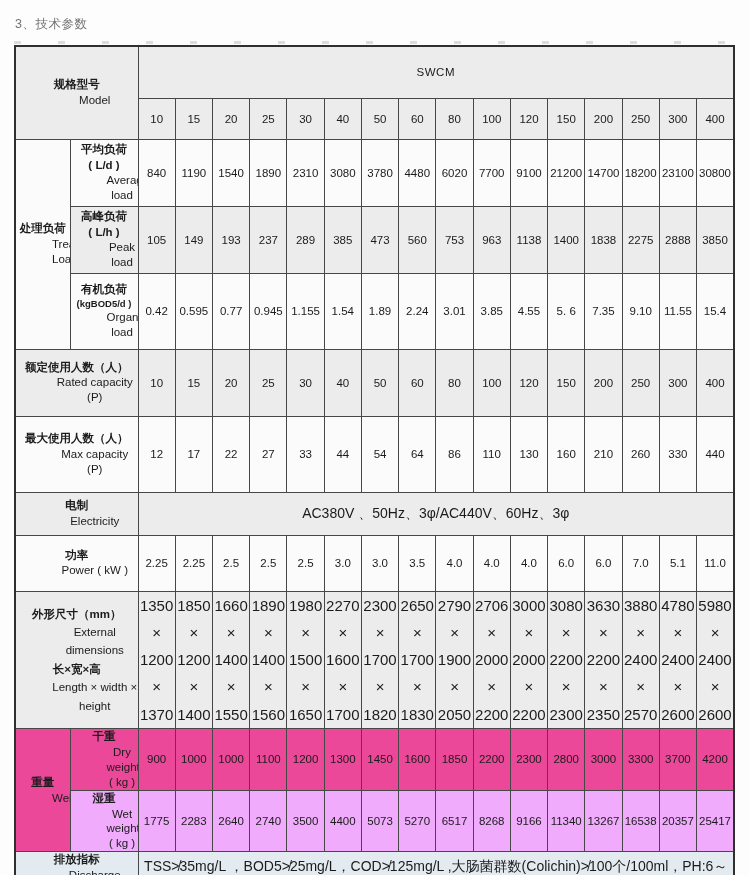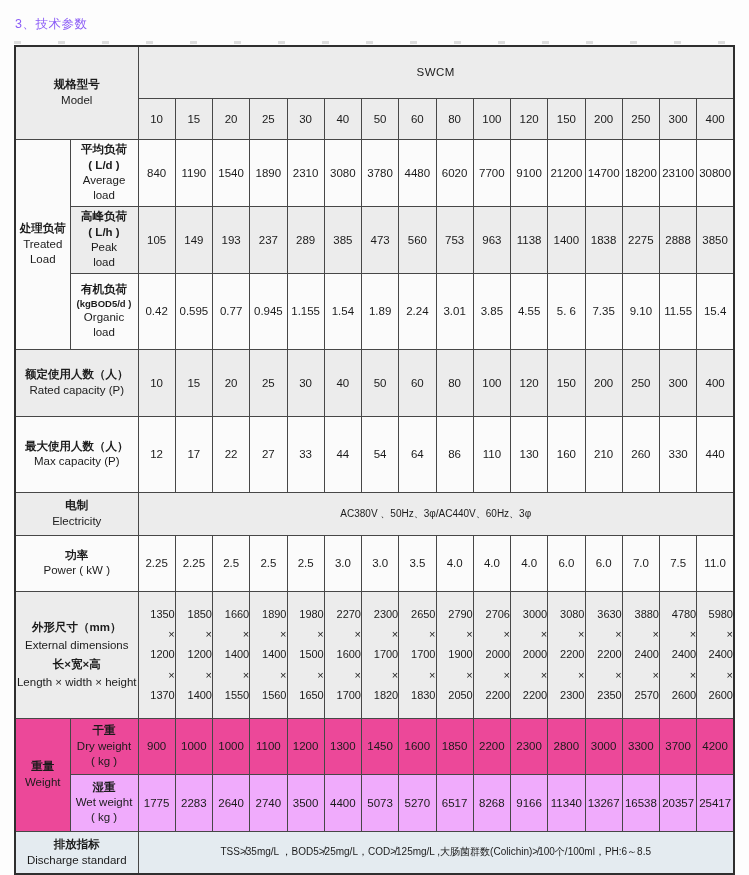--- a/index.html
+++ b/index.html
@@ -2,21 +2,21 @@
 <html><head>
 <meta charset="utf-8">
 <style>
   html,body{margin:0;padding:0;}
   body{
     width:749px;height:875px;background:#fdfdfd;position:relative;
     font-family:"Liberation Sans","DejaVu Sans",sans-serif;
     -webkit-font-smoothing:antialiased;color:#1d1d1d;
   }
   .title{
-    position:absolute;left:15px;top:16px;font-size:12.5px;color:#8b5cf6;
+    position:absolute;left:15px;top:16px;font-size:12.5px;color:#737373;
     letter-spacing:.5px;
   }
   .scan-dashes{
     position:absolute;left:14px;top:41px;width:721px;height:3px;
     background:repeating-linear-gradient(90deg,#d4d4d4 0 7px,transparent 7px 44px);
     opacity:.8;
   }
   table.spec{
     position:absolute;left:14px;top:45px;width:721px;
     border-collapse:collapse;table-layout:fixed;
@@ -33,26 +33,26 @@
   tr.shade td{background:#ececec}
   tr.white td{background:#fbfbfb}
   td.grouplbl{background:#fbfbfb}
   tr.dryrow td{background:#ec4899}
   tr.wetrow td{background:#f0abfc}
   tr.disrow td{background:#e4ebf0}
   td.wgroup{background:#eef4f7}
   td.modelhdr{background:#f4f4f4}
   
   .zh{display:block;font-weight:700;line-height:1.38;white-space:pre-line;}
-  .en{display:block;font-weight:400;line-height:1.3;white-space:pre-line;}
+  .en{display:block;font-weight:400;line-height:1.3;white-space:pre-line;margin-left:36px;}
   .unit{display:block;font-weight:700;font-size:9.5px;line-height:1.3;}
   .brand{font-weight:400;letter-spacing:.5px;}
   .num{font-weight:400;}
-  .dim{white-space:pre-line;line-height:1.82;font-size:11px;text-align:right;}
-  .wide{font-size:10px;margin-top:24px;}
+  .dim{white-space:pre-line;line-height:1.82;font-size:15px;}
+  .wide{font-size:14px;margin-top:24px;}
   .dimlbl .zh,.dimlbl .en{line-height:1.6;}
 </style>
 </head>
 <body>
 
 <div class="title">3、技术参数</div>
 <div class="scan-dashes"></div>
 
 <table class="spec">
   <colgroup>
@@ -246,21 +246,21 @@
         <td class="num">2.5</td>
         <td class="num">3.0</td>
         <td class="num">3.0</td>
         <td class="num">3.5</td>
         <td class="num">4.0</td>
         <td class="num">4.0</td>
         <td class="num">4.0</td>
         <td class="num">6.0</td>
         <td class="num">6.0</td>
         <td class="num">7.0</td>
-        <td class="num">7.5</td>
+        <td class="num">5.1</td>
         <td class="num">11.0</td>
       </tr>
 
   <tr class="rh127 shade">
     <td colspan="2" class="dimlbl">
       <span class="zh">外形尺寸（mm）</span>
       <span class="en">External dimensions</span>
       <span class="zh">长×宽×高</span>
       <span class="en">Length × width × height</span>
     </td>

